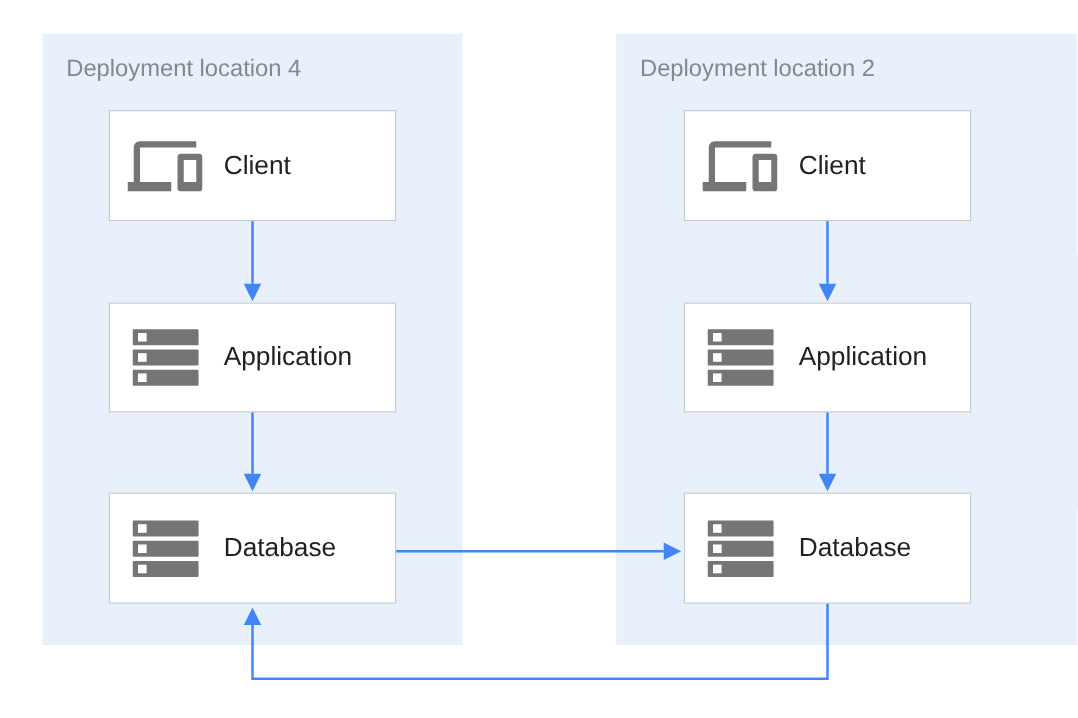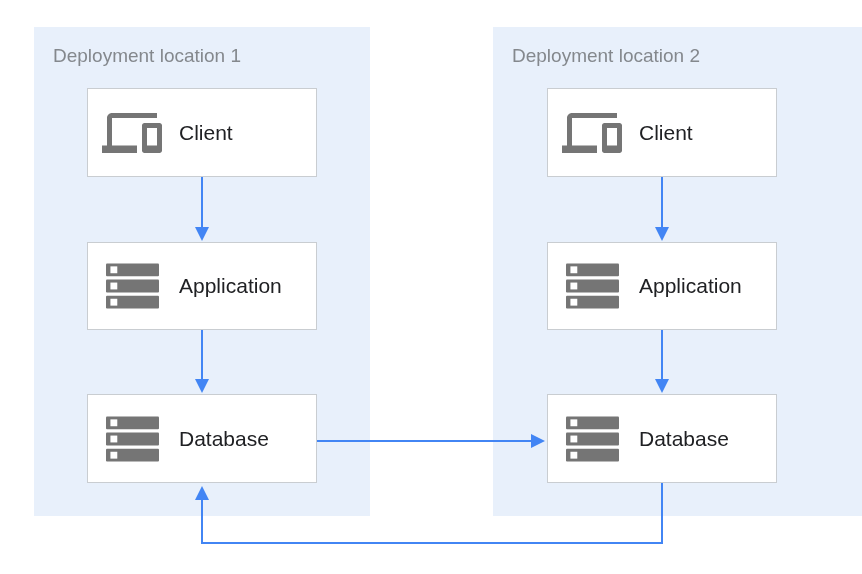--- a/index.html
+++ b/index.html
@@ -60,21 +60,21 @@
     fill:#4285f4;
     stroke:none;
   }
 </style>
 </head>
 <body>
 
 <div class="canvas">
 
   <section class="panel" style="left:34px;top:27px;width:336px;height:489px;">
-    <div class="panel-title">Deployment location 1</div>
+    <div class="panel-title">Deployment location 4</div>
 
     <div class="node" style="left:53px;top:61px;width:230px;height:89px;">
       <span class="icon-slot">
         <svg class="icon" width="60" height="60" viewBox="0 0 24 24" aria-hidden="true">
           <path fill="currentColor" d="M4 6h18V4H4c-1.1 0-2 .9-2 2v11H0v3h14v-3H4V6zm19 2h-6c-.55 0-1 .45-1 1v10c0 .55.45 1 1 1h6c.55 0 1-.45 1-1V9c0-.55-.45-1-1-1zm-1 9h-4v-7h4v7z"></path>
         </svg>
       </span>
       <span class="node-label">Client</span>
     </div>
 

